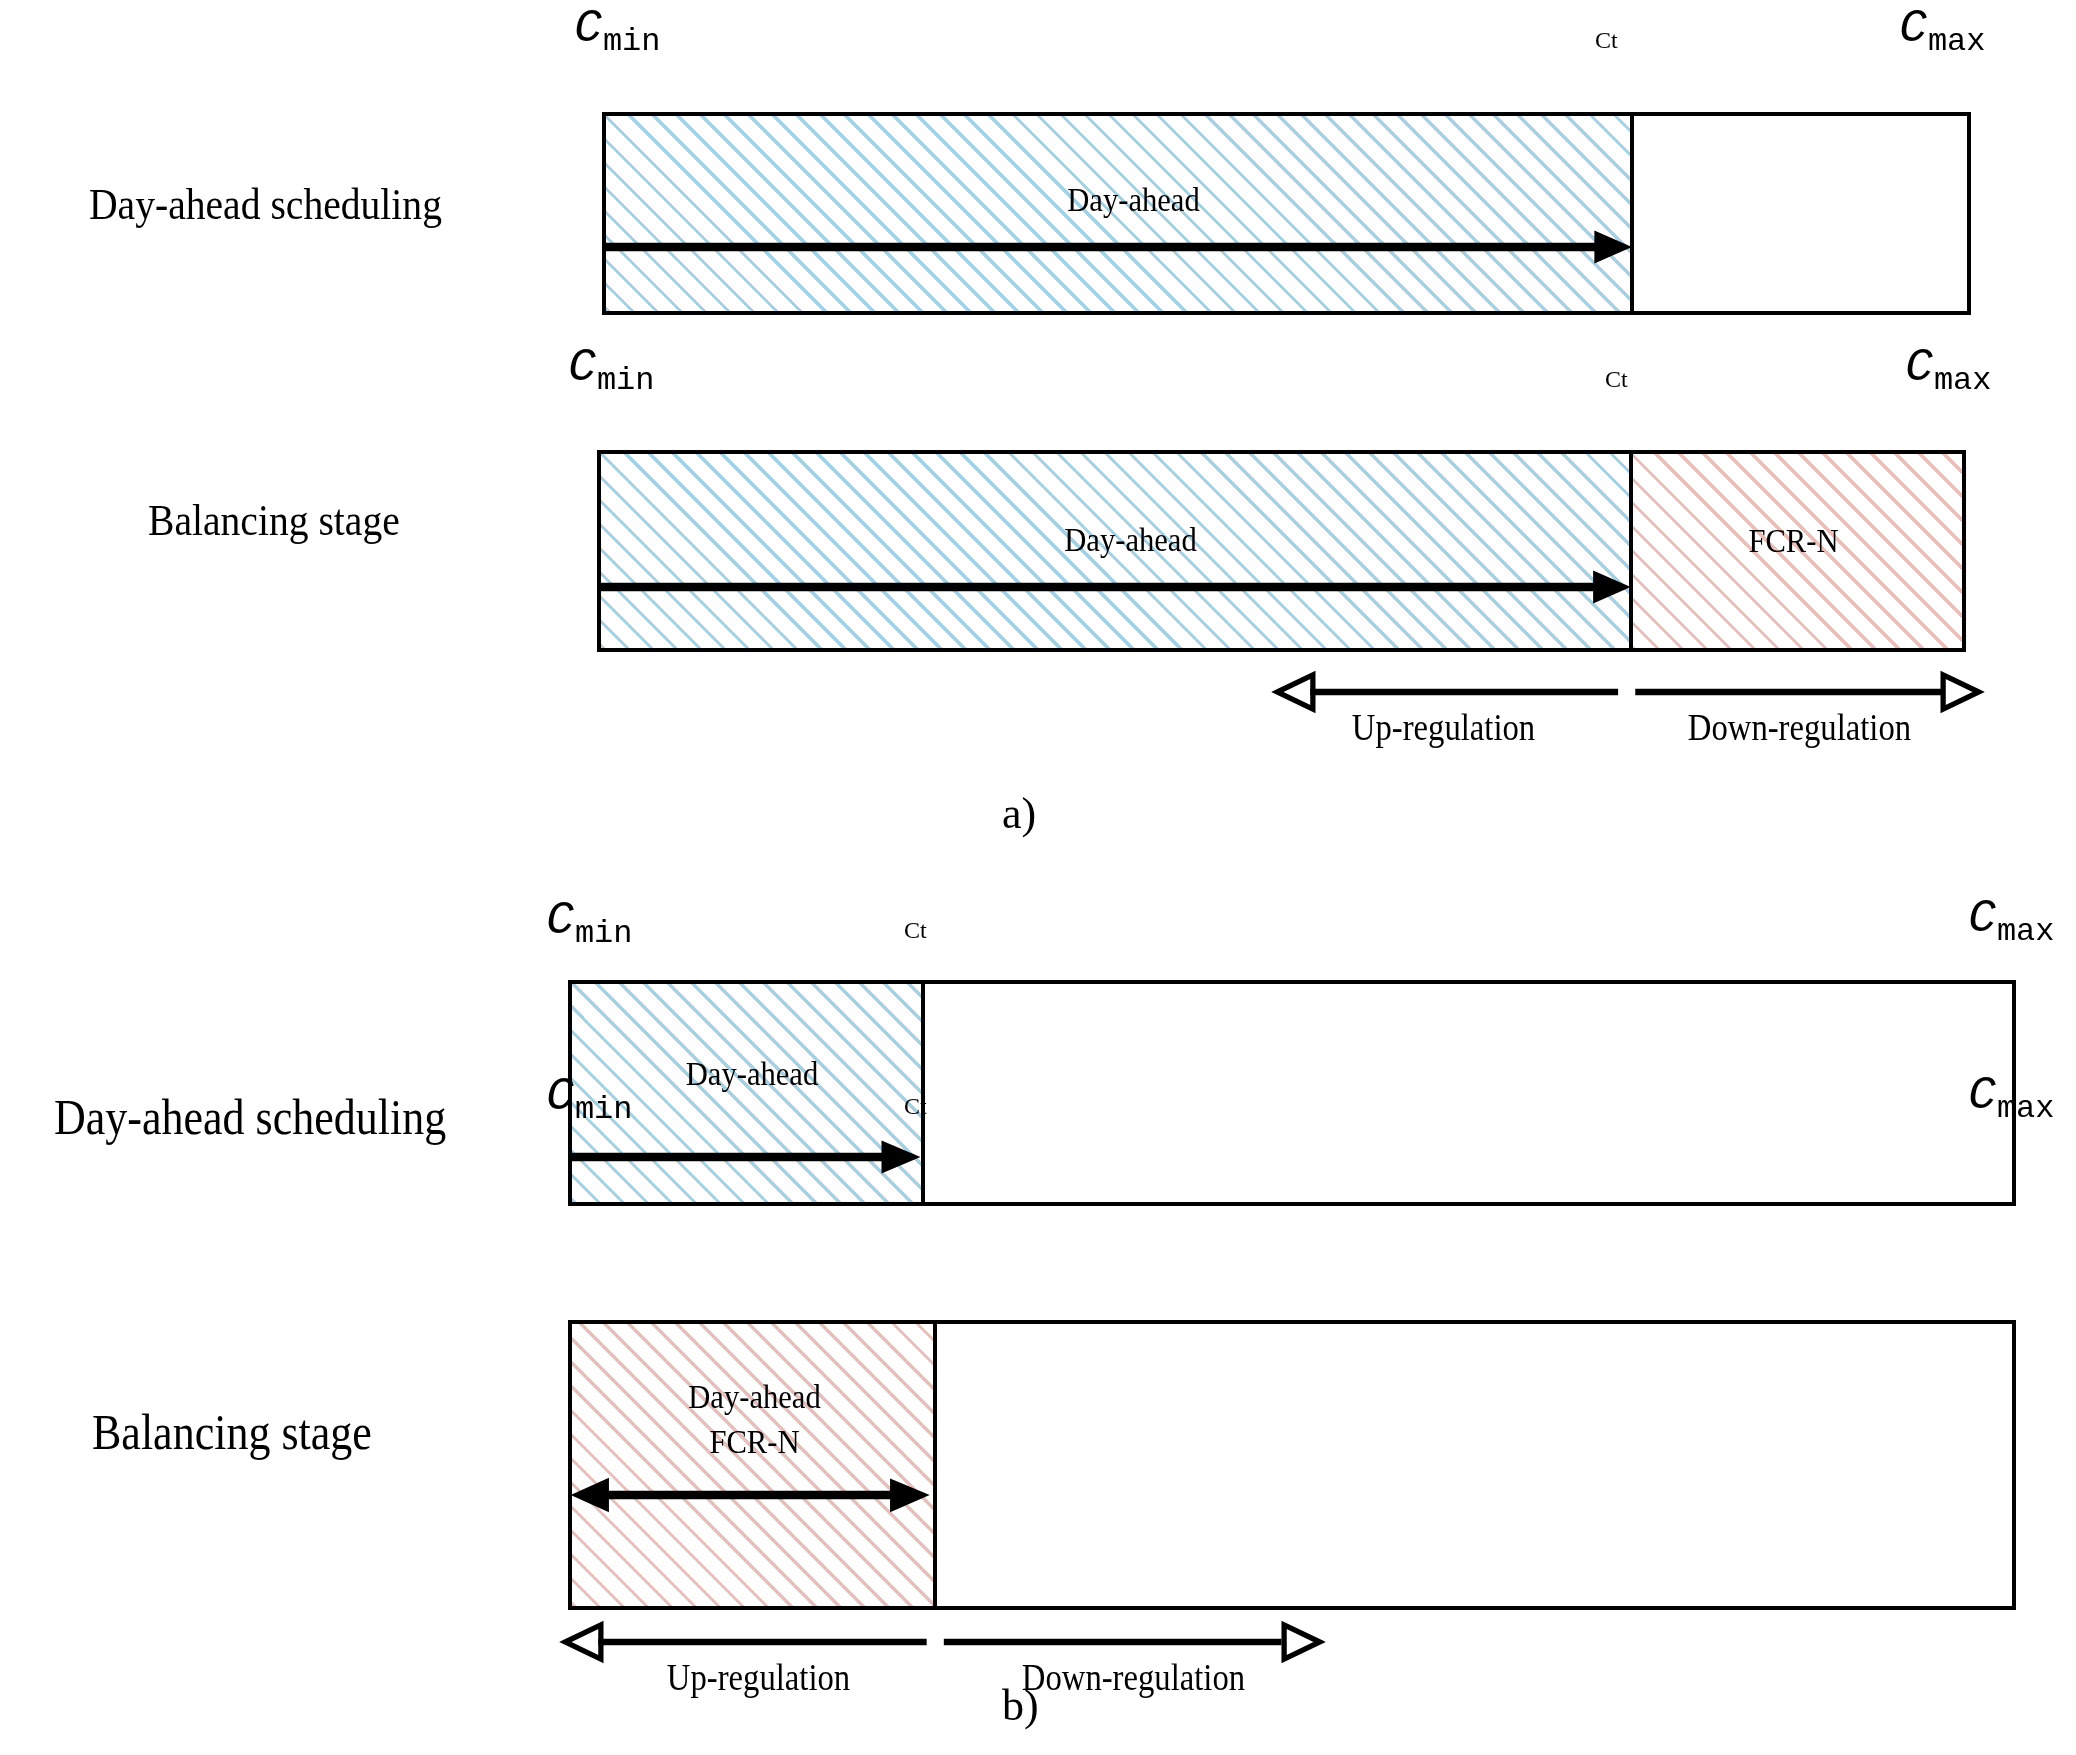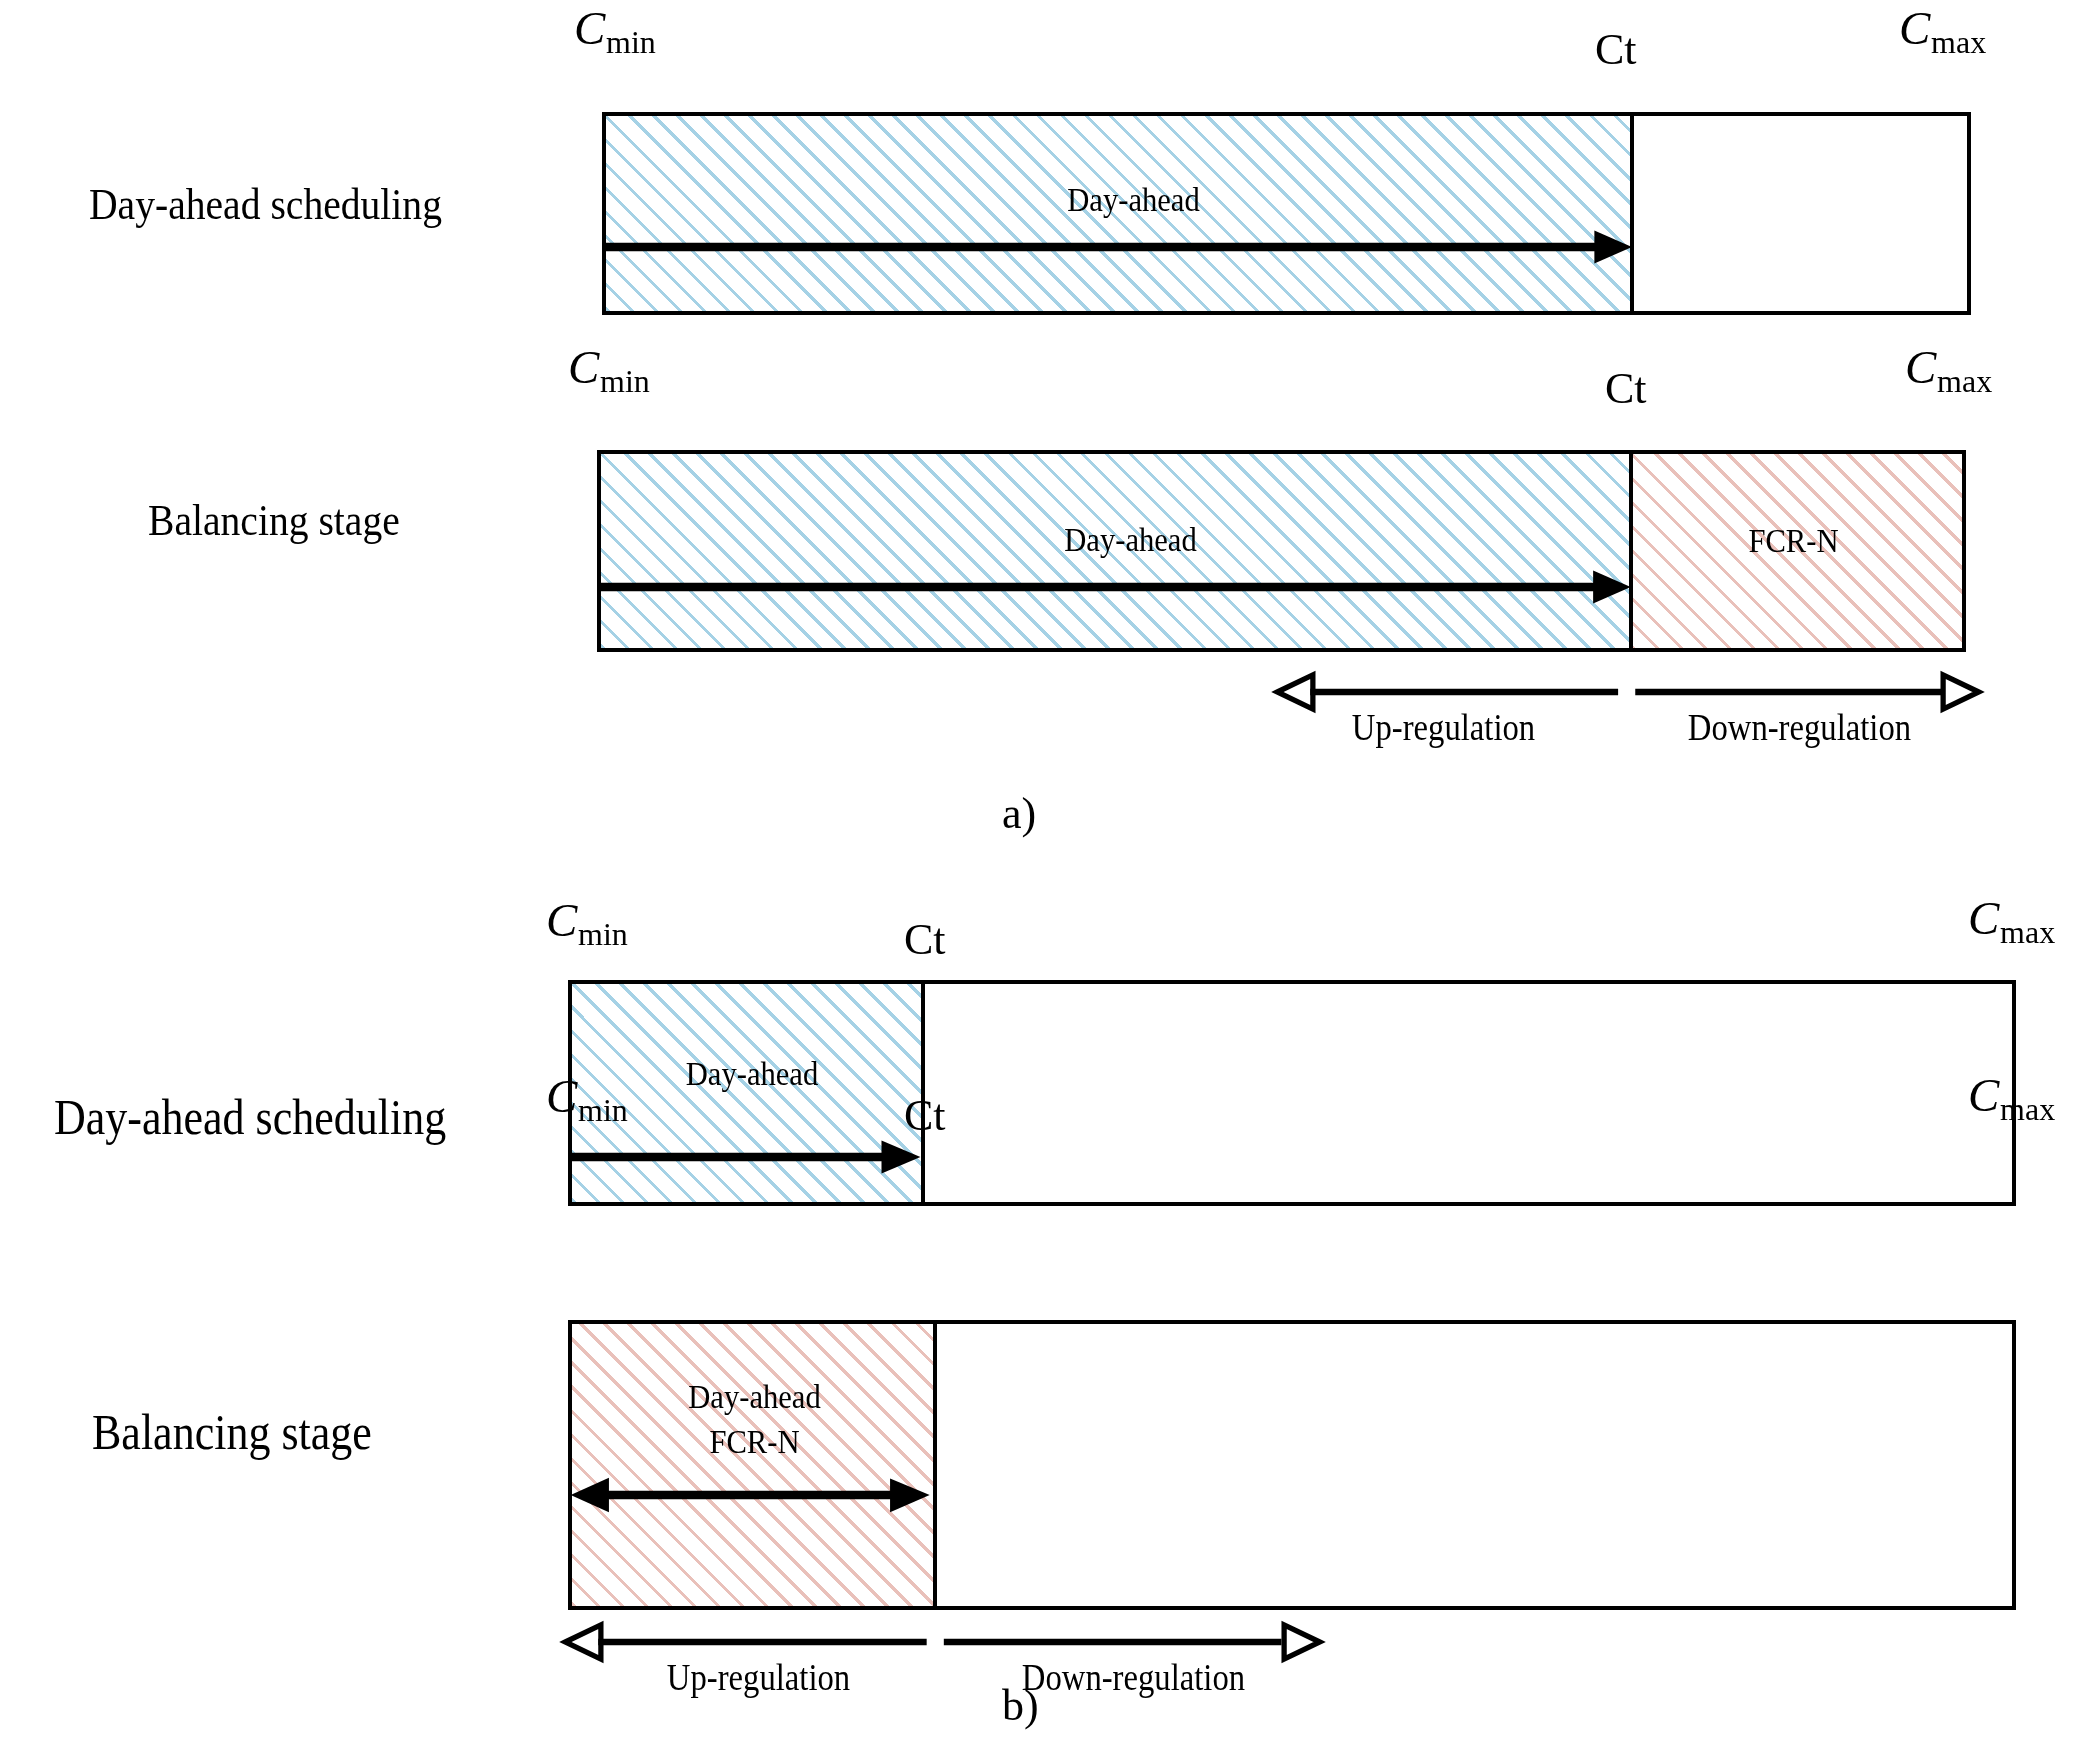--- a/index.html
+++ b/index.html
@@ -27,37 +27,37 @@
     letter-spacing: 0px;
     white-space: nowrap;
     transform: scaleX(0.88);
     transform-origin: left center;
   }
 
   
   .clabel {
     position: absolute;
     white-space: nowrap;
-    font-family: Liberation Serif, serif;
+    font-family: Liberation Mono, monospace;
     font-size: 47px;
     font-style: italic;
     line-height: 1;
   }
   .clabel .sub {
     font-style: normal;
     font-size: 32px;
     vertical-align: -0.28em;
     margin-left: 0.7px;
   }
   
   .ctlabel {
     position: absolute;
     white-space: nowrap;
     font-family: "Liberation Serif", "DejaVu Serif", serif;
-    font-size: 44px;
+    font-size: 24px;
     font-style: normal;
     line-height: 1;
   }
 
   
   .bar {
     position: absolute;
     box-sizing: border-box;
     border: 4px solid #000000;
     background: #ffffff;

